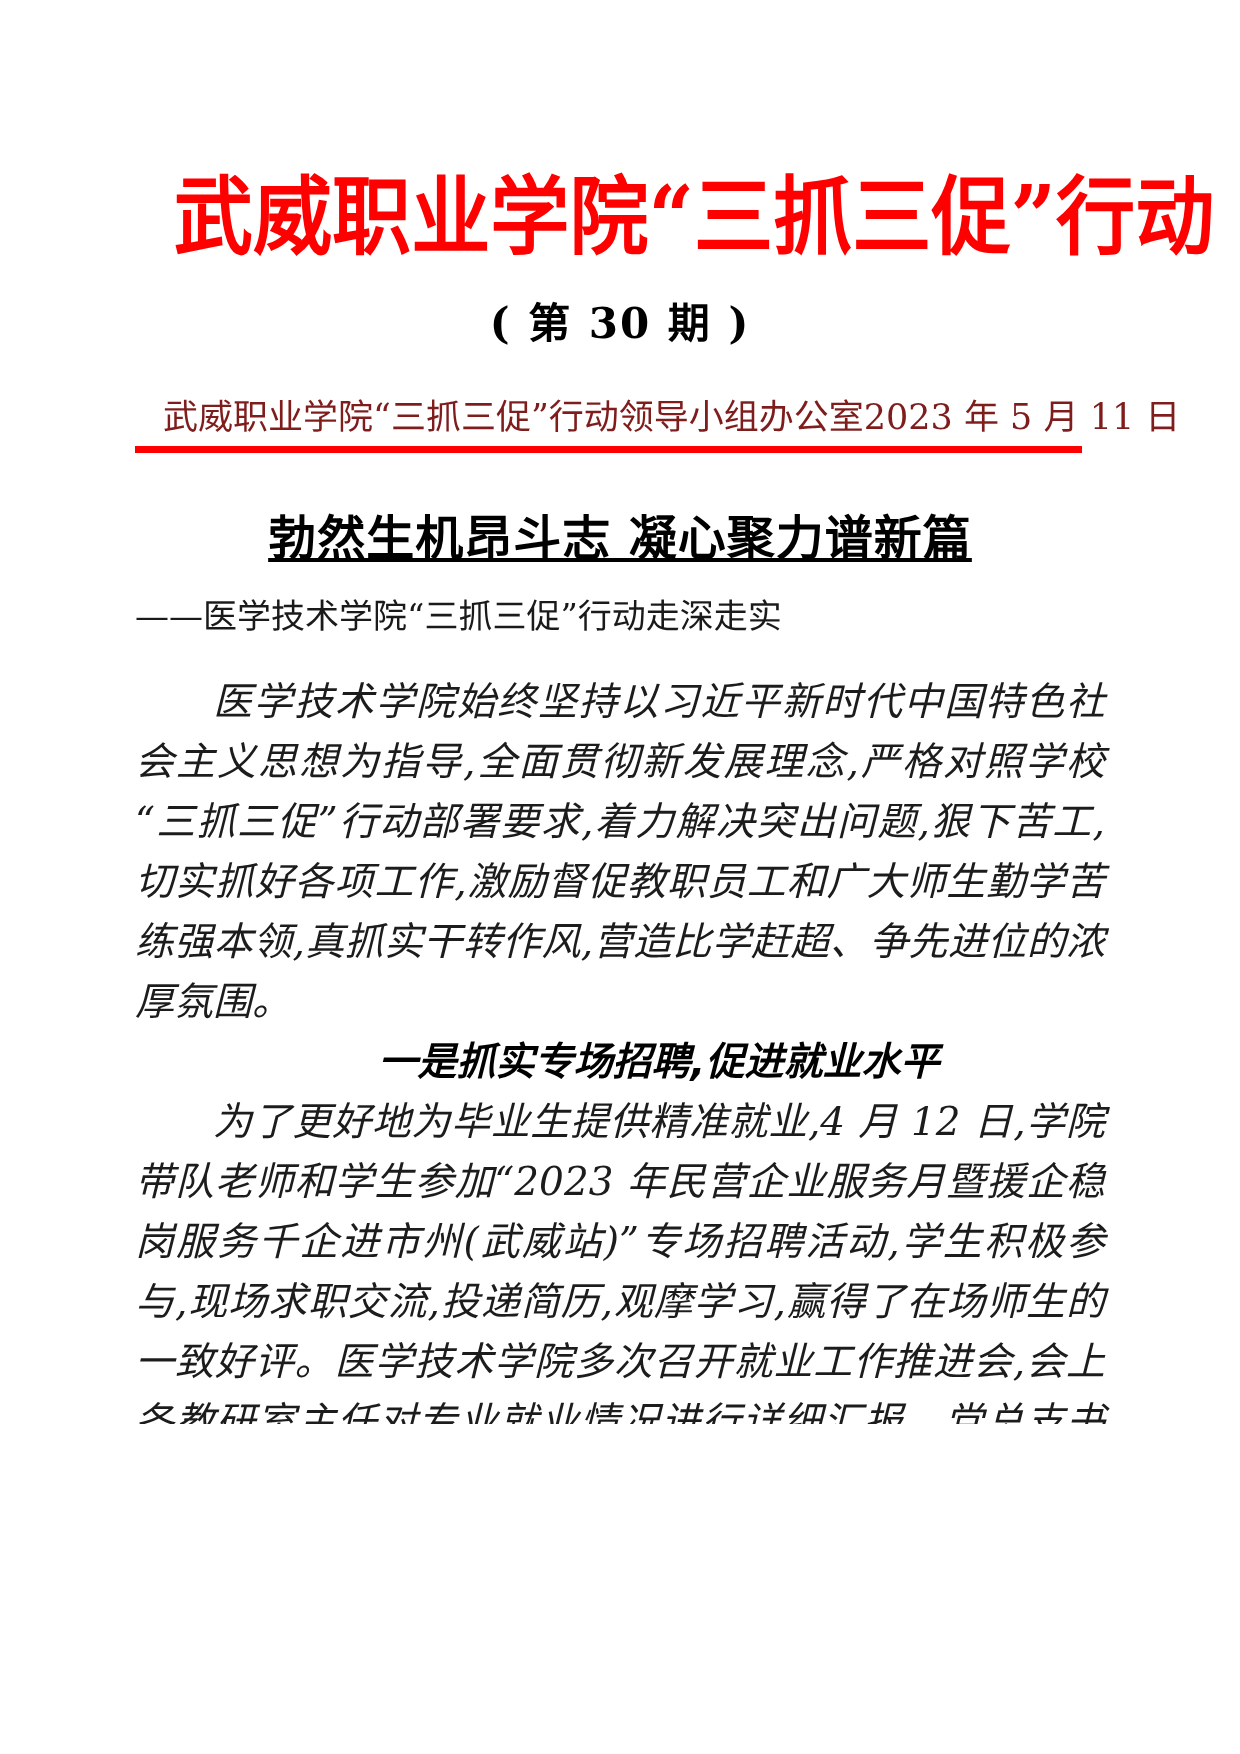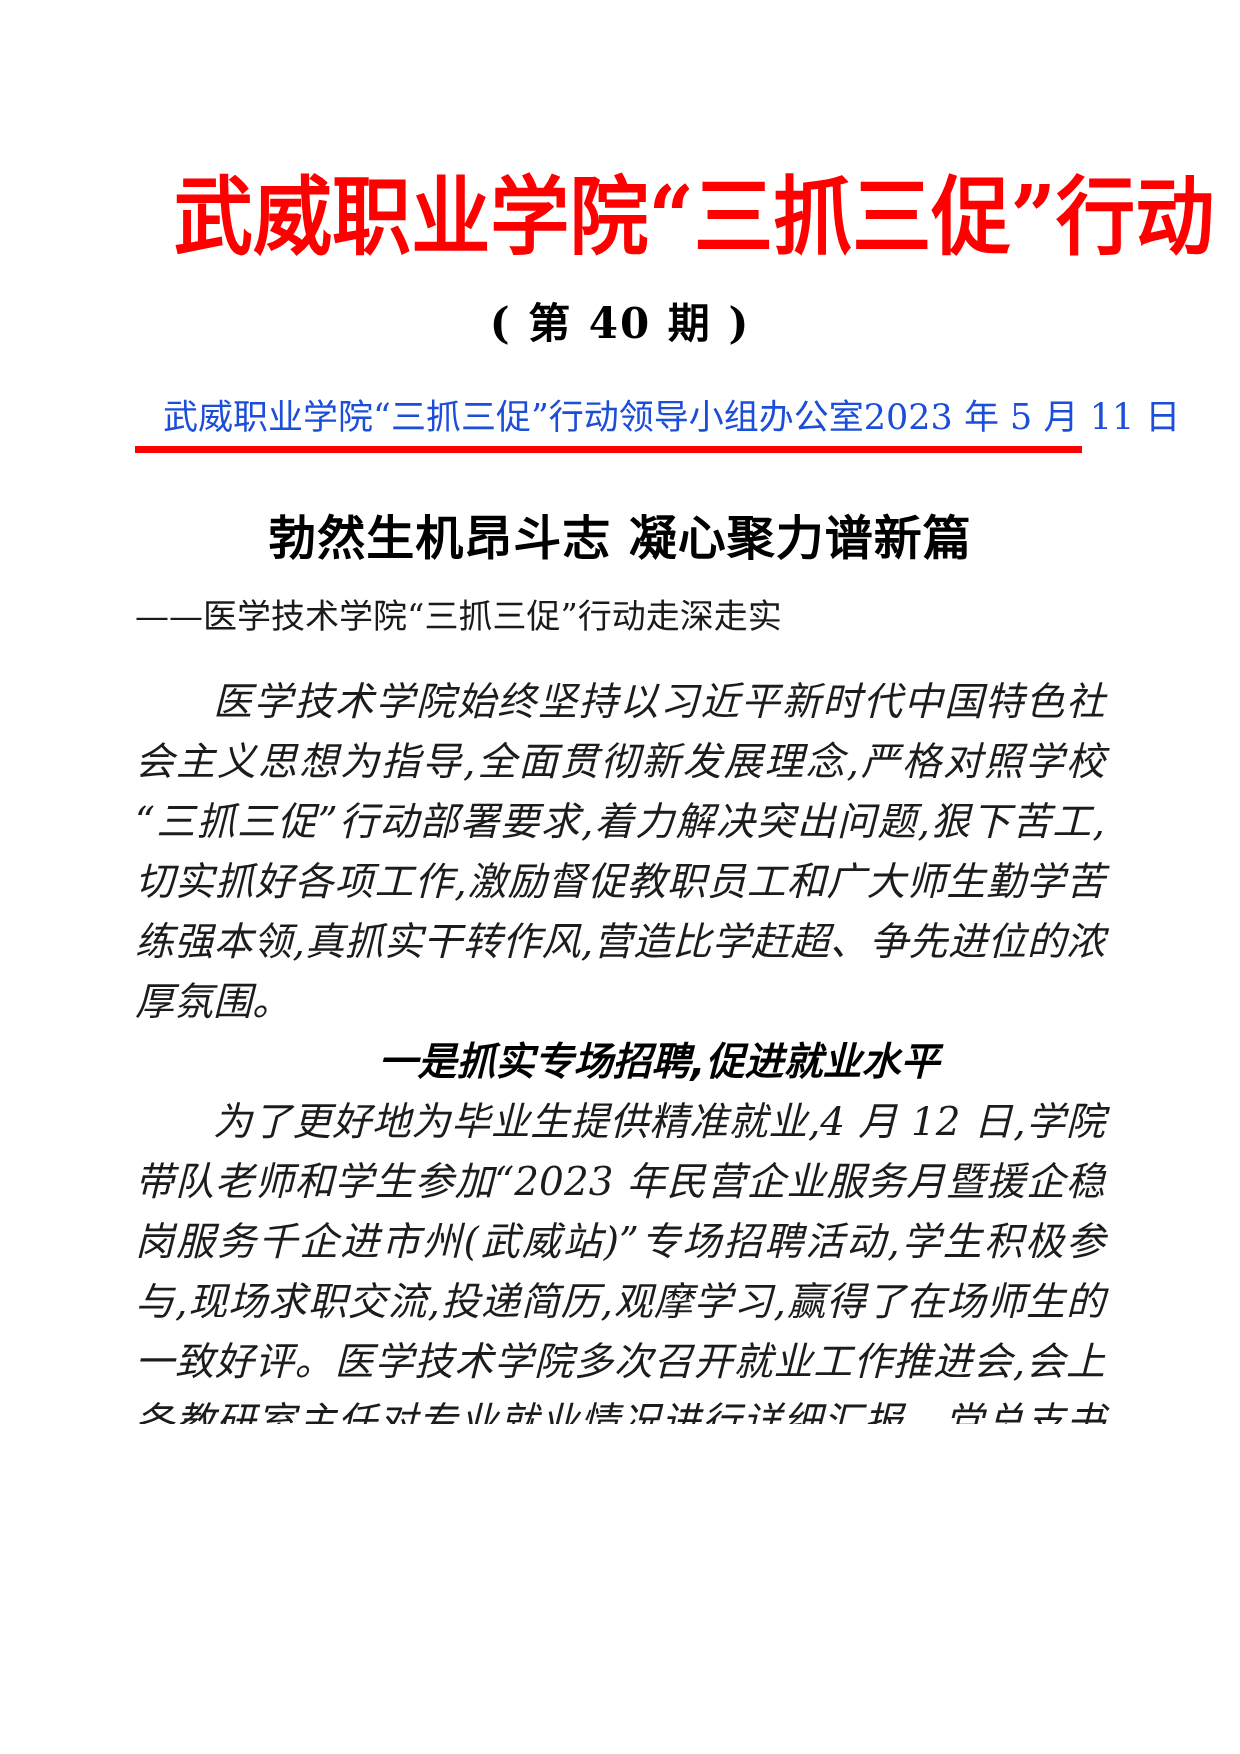--- a/index.html
+++ b/index.html
@@ -45,38 +45,39 @@
     margin-top: 22px;
     letter-spacing: 2px;
   }
   .info-row {
     margin-top: 38px;
     display: flex;
     justify-content: space-between;
     align-items: flex-start;
     padding: 0 24px 0 28px;
     font-size: 35px;
-    color: #1d4ed8;
+    color: #7f1d1d;
     white-space: nowrap;
   }
   .red-rule {
     margin-top: 7px;
     height: 7px;
     width: 947px;
     background: #fe0000;
   }
 
   
   .a-title {
     margin-top: 46px;
     text-align: center;
     font-size: 48px;
     font-weight: bold;
     color: #000000;
     letter-spacing: 1px;
+    text-decoration: underline;
   }
   .a-subtitle {
     margin-top: 20px;
     text-align: left;
     font-size: 34px;
     color: #1a1a1a;
   }
   .article-body { margin-top: 34px; font-style: italic; }
   .body-para {
     font-size: 39px;
@@ -106,21 +107,21 @@
   .thin-rule + .thin-rule { margin-top: 6px; }
 </style>
 </head>
 <body>
 
 <div class="page">
   <div class="content">
 
     <header class="masthead">
       <div class="m-title1">武威职业学院“三抓三促”行动</div>
-      <div class="issue">( 第 40 期 )</div>
+      <div class="issue">( 第 30 期 )</div>
       <div class="info-row">
         <span class="office">武威职业学院“三抓三促”行动领导小组办公室</span>
         <span class="date">2023 年 5 月 11 日</span>
       </div>
       <div class="red-rule"></div>
     </header>
 
     <main class="article">
       <h1 class="a-title">勃然生机昂斗志 凝心聚力谱新篇</h1>
       <div class="a-subtitle">——医学技术学院“三抓三促”行动走深走实</div>

